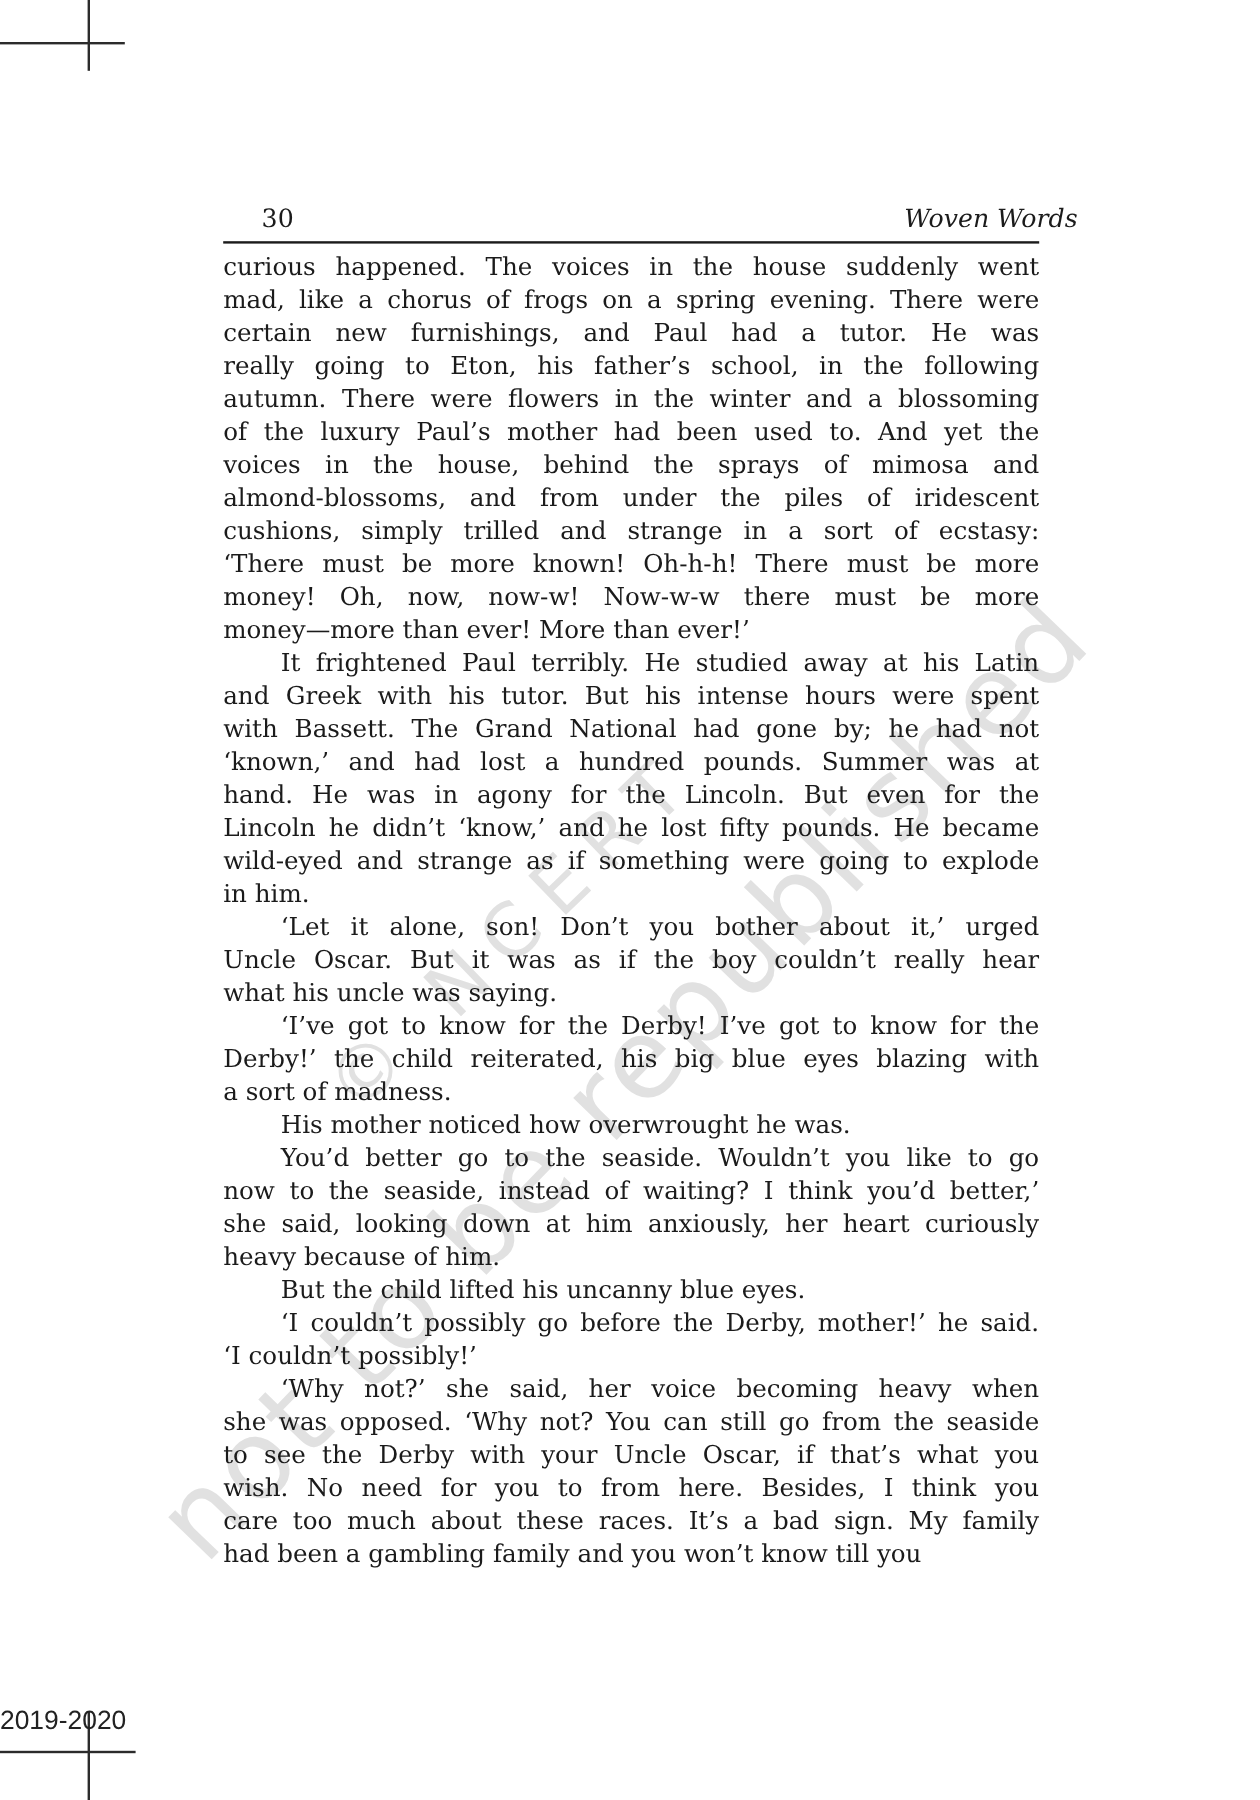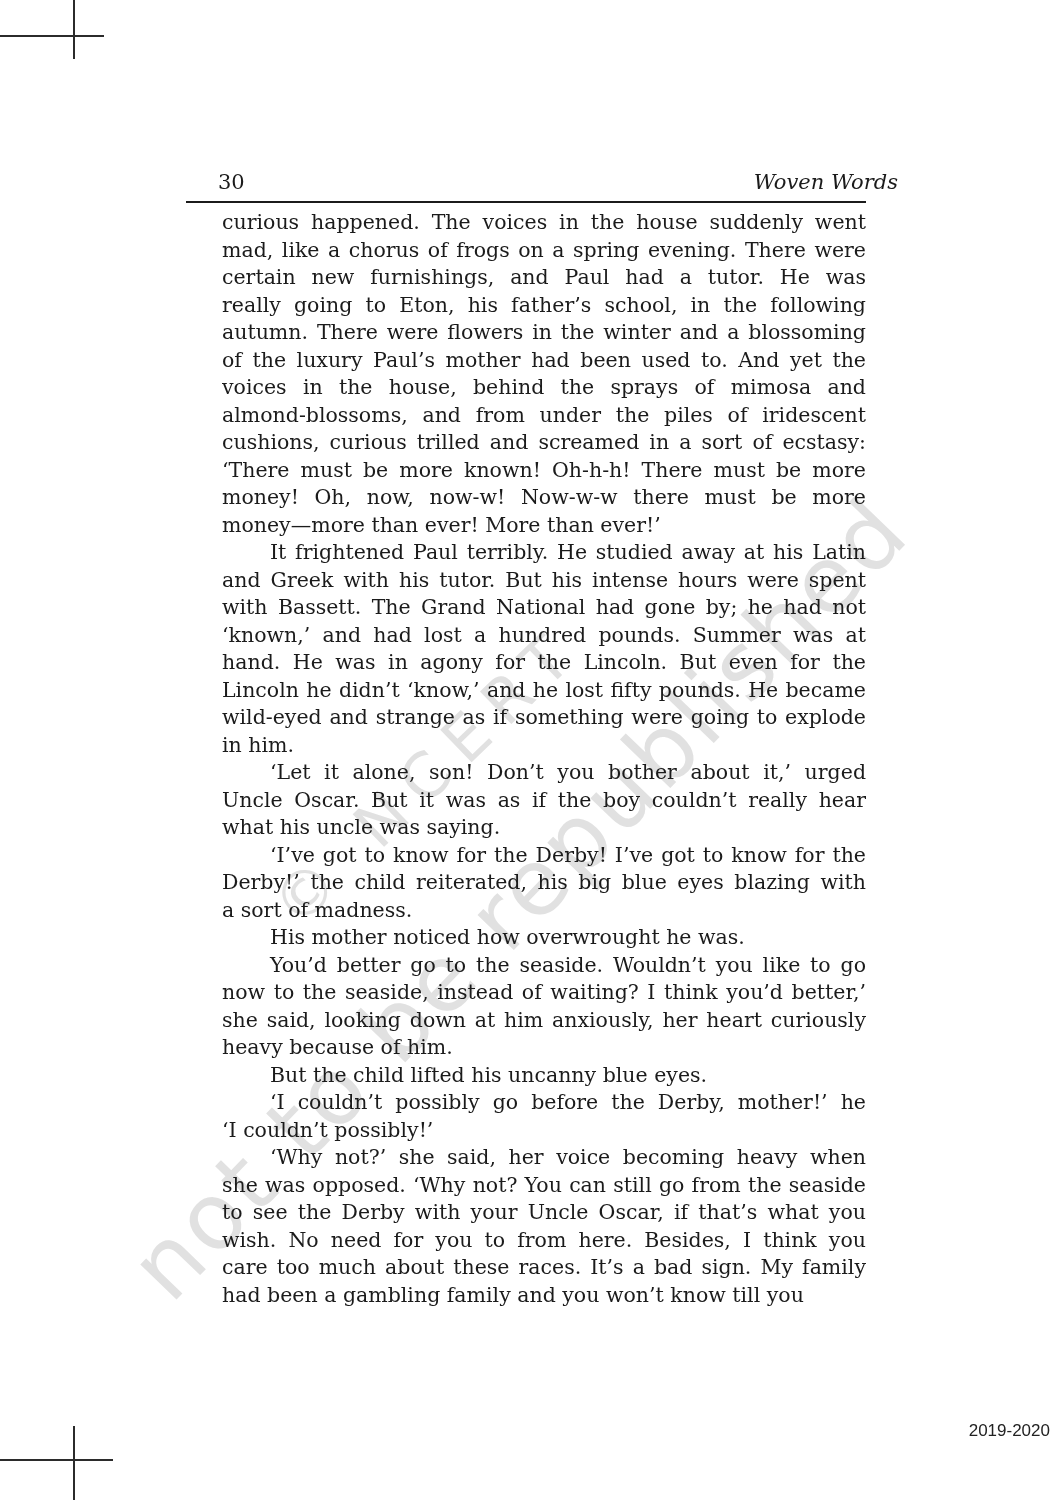--- a/index.html
+++ b/index.html
@@ -65,32 +65,31 @@
     font-size: 20.5px;
     color: #1b1b1b;
   }
   .para { margin: 0; }
   .line {
     height: 27.5px;
     line-height: 27.5px;
     text-align: justify;
     text-align-last: justify;
     overflow: hidden;
-    margin-left: 36px;
   }
   .line.end    { text-align-last: left; }
   .line.indent { padding-left: 48px; }
 
   
   .footer {
     position: absolute;
     left: 0; top: 1421px; width: 1050px;
-    text-align: right;
+    text-align: left;
     font-family: "Liberation Sans", sans-serif;
-    font-size: 17px;
+    font-size: 22px;
     color: #222222;
     z-index: 2;
   }
 </style>
 </head>
 <body>
 
 <div class="page">
 
   <div class="cropmark crop-tl-v"></div>
@@ -110,21 +109,21 @@
   <div class="text-body" id="text-body">
       <div class="para">
         <div class="line">curious happened. The voices in the house suddenly went</div>
         <div class="line">mad, like a chorus of frogs on a spring evening. There were</div>
         <div class="line">certain new furnishings, and Paul had a tutor. He was</div>
         <div class="line">really going to Eton, his father’s school, in the following</div>
         <div class="line">autumn. There were flowers in the winter and a blossoming</div>
         <div class="line">of the luxury Paul’s mother had been used to. And yet the</div>
         <div class="line">voices in the house, behind the sprays of mimosa and</div>
         <div class="line">almond-blossoms, and from under the piles of iridescent</div>
-        <div class="line">cushions, curious trilled and screamed in a sort of ecstasy:</div>
+        <div class="line">cushions, simply trilled and strange in a sort of ecstasy:</div>
         <div class="line">‘There must be more known! Oh-h-h! There must be more</div>
         <div class="line">money! Oh, now, now-w! Now-w-w there must be more</div>
         <div class="line end">money—more than ever! More than ever!’</div>
       </div>
       <div class="para">
         <div class="line indent">It frightened Paul terribly. He studied away at his Latin</div>
         <div class="line">and Greek with his tutor. But his intense hours were spent</div>
         <div class="line">with Bassett. The Grand National had gone by; he had not</div>
         <div class="line">‘known,’ and had lost a hundred pounds. Summer was at</div>
         <div class="line">hand. He was in agony for the Lincoln. But even for the</div>

